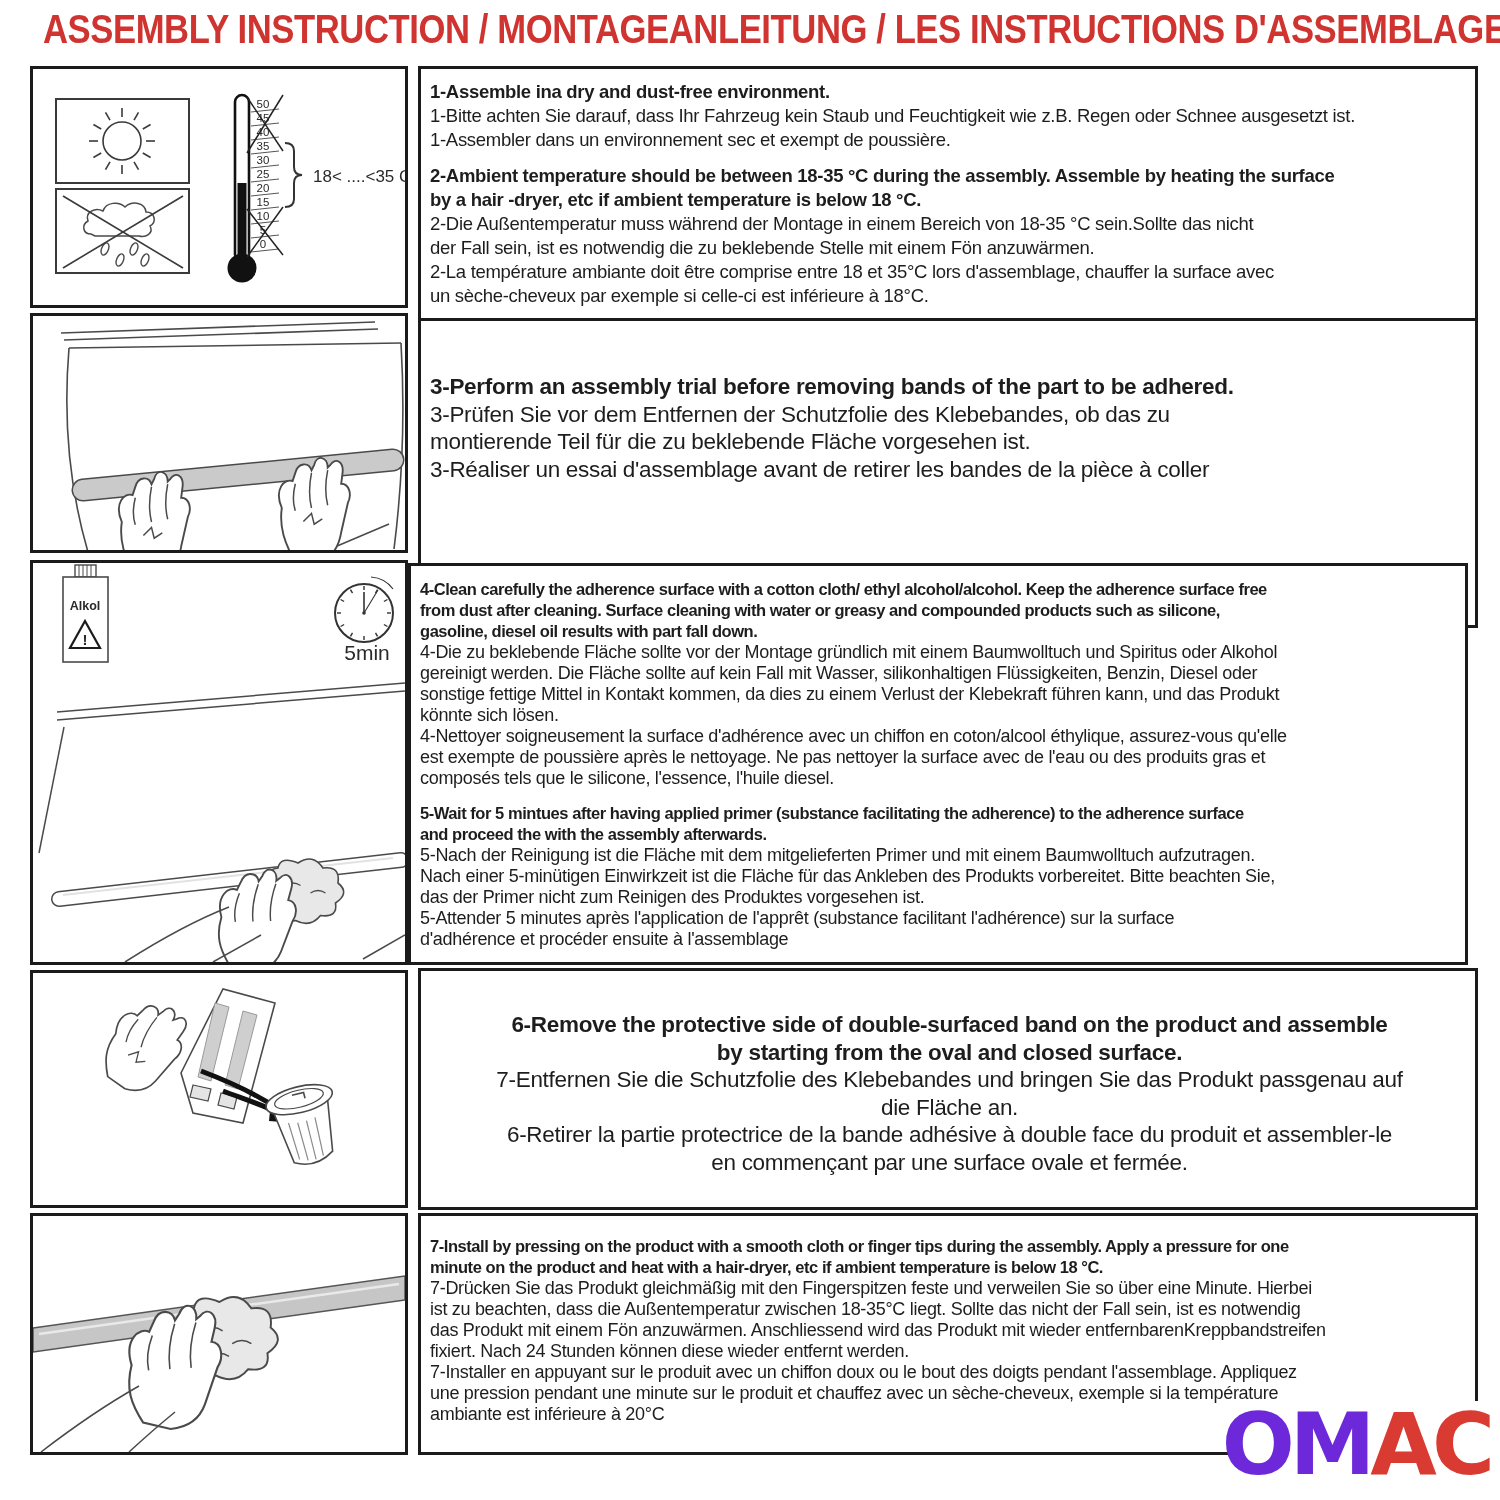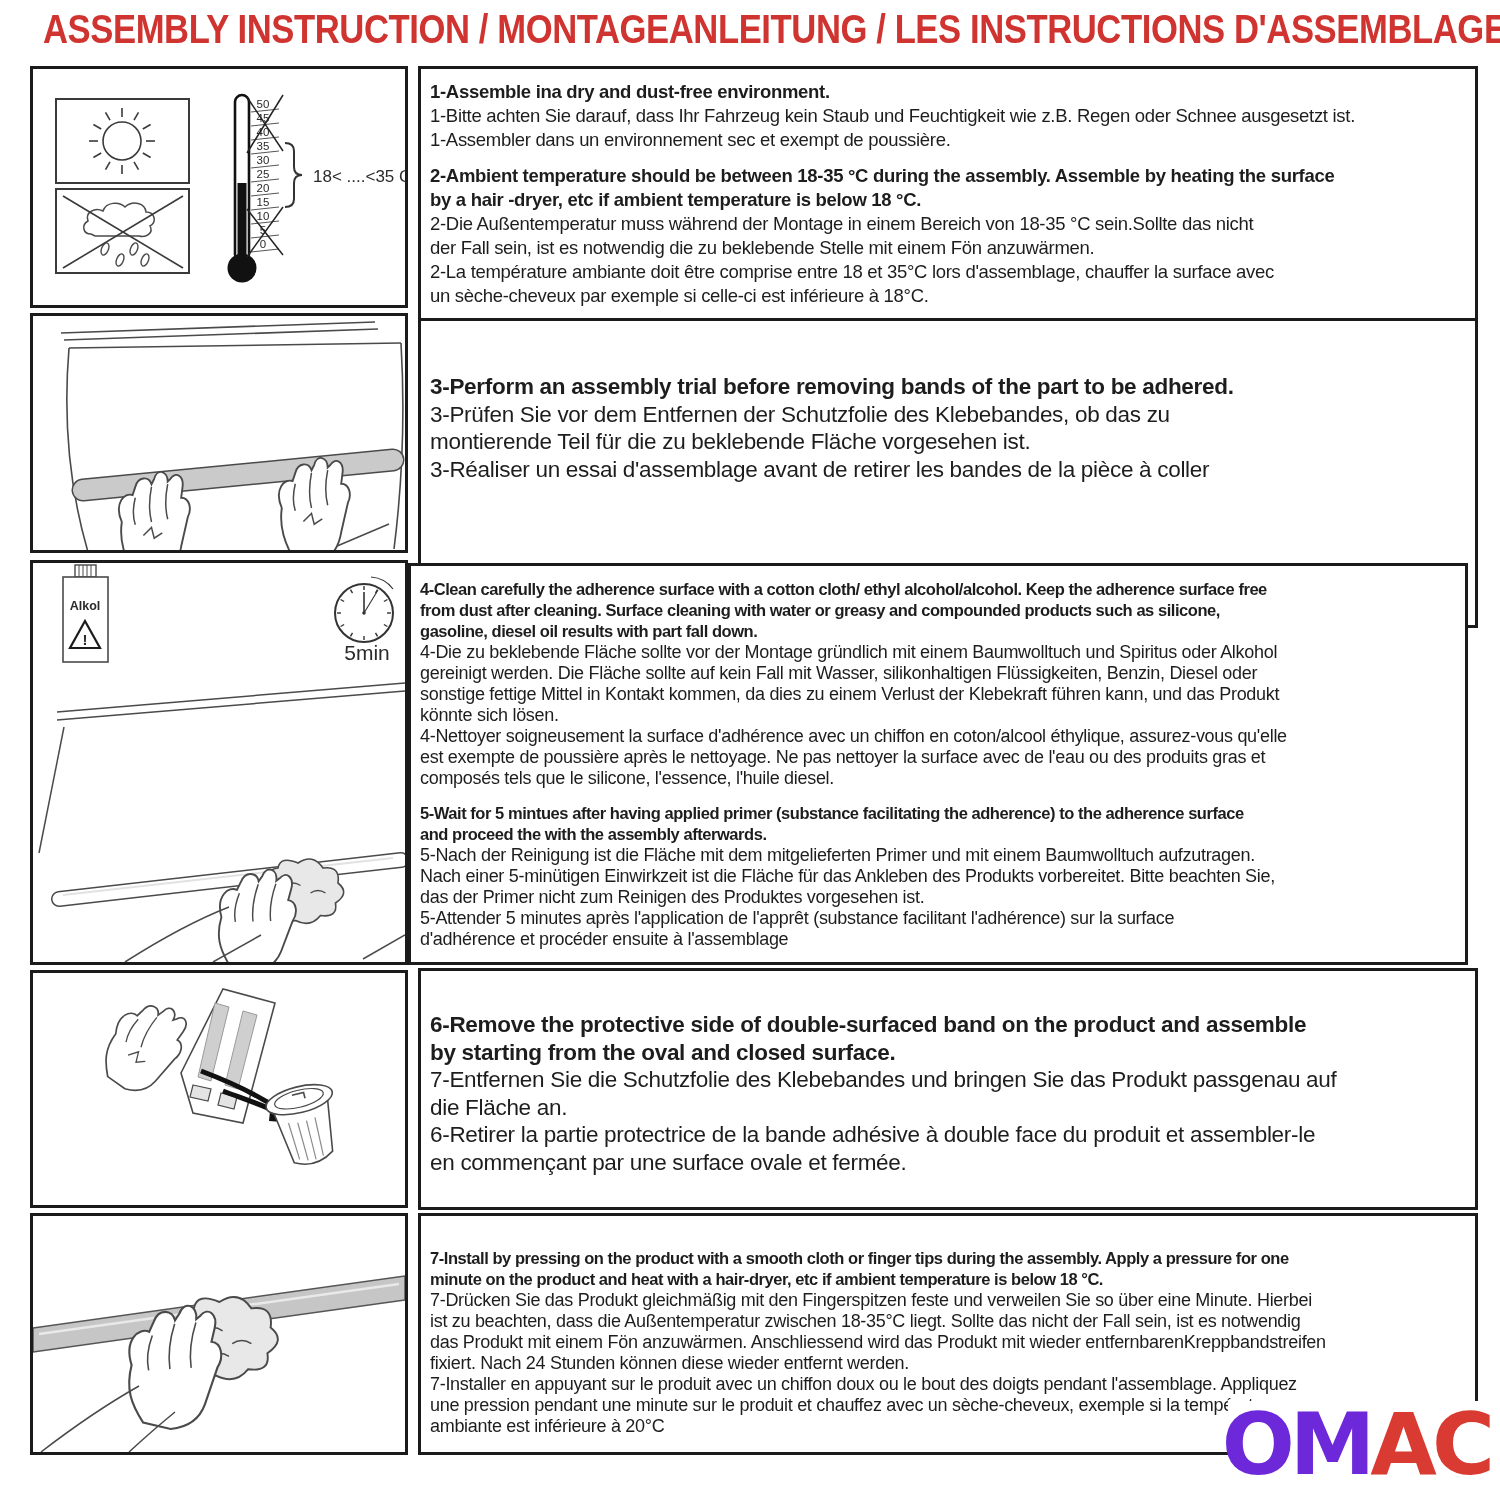--- a/index.html
+++ b/index.html
@@ -14,22 +14,22 @@
   .p-md{font-size:18.5px;line-height:24px;letter-spacing:-0.3px;}
   .p-sm{font-size:18px;line-height:21px;letter-spacing:-0.3px;}
   .p-lg{font-size:22.5px;line-height:27.5px;letter-spacing:-0.3px;}
   .b{font-weight:bold;}
   .fit{font-size:16.5px;letter-spacing:-0.45px;}
   .gap1{margin-top:12px !important;}
   .gap2{margin-top:14px !important;}
   #t1{left:418px;top:66px;width:1060px;height:312px;padding-top:11px;}
   #t2{left:418px;top:318px;width:1060px;height:310px;padding-top:52px;}
   #t3{left:408px;top:563px;width:1060px;height:402px;padding-top:13px;}
-  #t4{left:418px;top:968px;width:1060px;height:242px;padding-top:40px;}
-  #t5{left:418px;top:1213px;width:1060px;height:242px;padding-top:32px;}
+  #t4{left:418px;top:968px;width:1060px;height:242px;padding-top:40px;text-align:center;}
+  #t5{left:418px;top:1213px;width:1060px;height:242px;padding-top:20px;}
   #i1{left:30px;top:66px;width:378px;height:242px;}
   #i2{left:30px;top:313px;width:378px;height:240px;}
   #i3{left:30px;top:560px;width:378px;height:405px;}
   #i4{left:30px;top:970px;width:378px;height:238px;}
   #i5{left:30px;top:1213px;width:378px;height:242px;}
   .box svg{display:block;}
   svg text{font-family:"Liberation Sans",sans-serif;fill:#2a2a2a;}
   
   #logo{left:1228px;top:1401px;width:262px;height:86px;background:#fff;display:flex;align-items:center;justify-content:flex-end;font-weight:bold;font-size:86px;letter-spacing:-5px;font-family:"DejaVu Sans","Liberation Sans",sans-serif;line-height:80px;transform-origin:left top;}
   #logo .lb{color:#6d28d9;}

